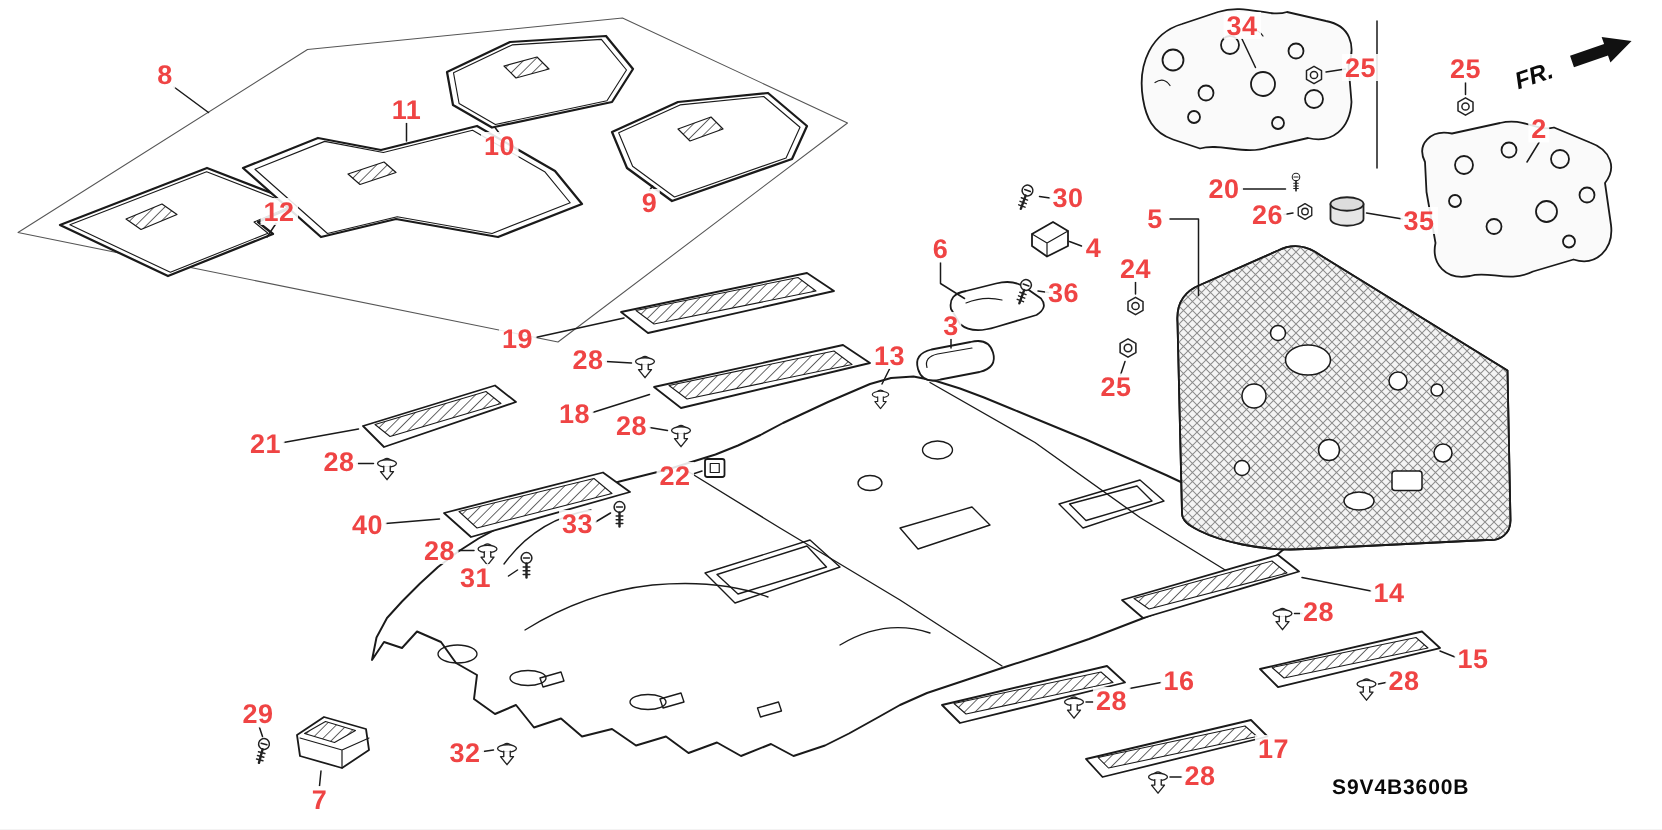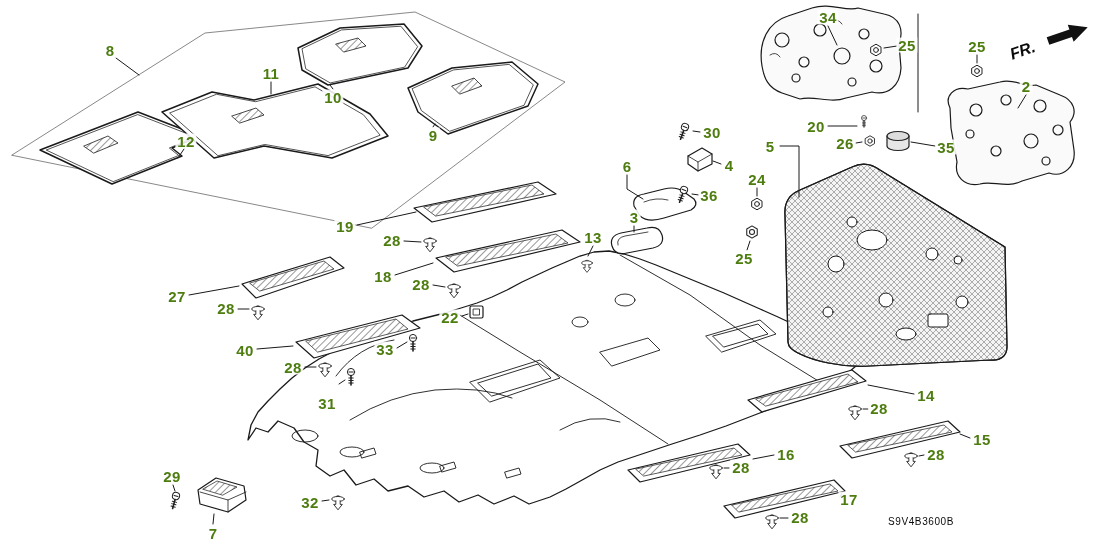--- a/index.html
+++ b/index.html
@@ -1,25 +1,25 @@
 <!DOCTYPE html>
 <html><head>
 <meta charset="utf-8">
 <style>
   html,body{margin:0;padding:0;background:#e9e9e9;}
   .stage{position:relative;width:1108px;height:553px;background:#ffffff;font-family:"Liberation Sans",sans-serif;overflow:hidden;margin:0 auto;}
   .stage > svg{position:absolute;left:0;top:0;}
   .callout{
     position:absolute;transform:translate(-50%,-50%);
-    font-size:15px;font-weight:600;color:#4d7c0f;line-height:1;
+    font-size:18px;font-weight:600;color:#ef4444;line-height:1;
     background:rgba(255,255,255,0.88);padding:0 2px;letter-spacing:.3px;
   }
   .part-code{
     position:absolute;left:888px;top:516px;
-    font-size:10px;font-weight:400;letter-spacing:.6px;color:#0a0a0a;
+    font-size:14px;font-weight:700;letter-spacing:.6px;color:#0a0a0a;
   }
   .art{stroke:#1a1a1a;fill:none;stroke-width:1.2;stroke-linejoin:round;stroke-linecap:round;}
 </style>
 </head>
 <body>
 
 <div class="stage">
 
 <svg width="1108" height="553" viewBox="0 0 1108 553">
   <defs>
@@ -290,27 +290,27 @@
       <span class="callout" style="left: 729px; top: 165px;">4</span>
       <span class="callout" style="left: 757px; top: 179px;">24</span>
       <span class="callout" style="left: 709px; top: 195px;">36</span>
       <span class="callout" style="left: 634px; top: 217px;">3</span>
       <span class="callout" style="left: 593px; top: 237px;">13</span>
       <span class="callout" style="left: 345px; top: 226px;">19</span>
       <span class="callout" style="left: 392px; top: 240px;">28</span>
       <span class="callout" style="left: 744px; top: 258px;">25</span>
       <span class="callout" style="left: 383px; top: 276px;">18</span>
       <span class="callout" style="left: 421px; top: 284px;">28</span>
-      <span class="callout" style="left: 177px; top: 296px;">27</span>
+      <span class="callout" style="left: 177px; top: 296px;">21</span>
       <span class="callout" style="left: 226px; top: 308px;">28</span>
       <span class="callout" style="left: 450px; top: 317px;">22</span>
       <span class="callout" style="left: 245px; top: 350px;">40</span>
       <span class="callout" style="left: 293px; top: 367px;">28</span>
       <span class="callout" style="left: 385px; top: 349px;">33</span>
-      <span class="callout" style="left: 327px; top: 385px; margin-top: 18px;">31</span>
+      <span class="callout" style="left: 317px; top: 385px;">31</span>
       <span class="callout" style="left: 926px; top: 395px;">14</span>
       <span class="callout" style="left: 879px; top: 408px;">28</span>
       <span class="callout" style="left: 982px; top: 439px;">15</span>
       <span class="callout" style="left: 936px; top: 454px;">28</span>
       <span class="callout" style="left: 786px; top: 454px;">16</span>
       <span class="callout" style="left: 741px; top: 467px;">28</span>
       <span class="callout" style="left: 172px; top: 476px;">29</span>
       <span class="callout" style="left: 213px; top: 533px;">7</span>
       <span class="callout" style="left: 310px; top: 502px;">32</span>
       <span class="callout" style="left: 849px; top: 499px;">17</span>

